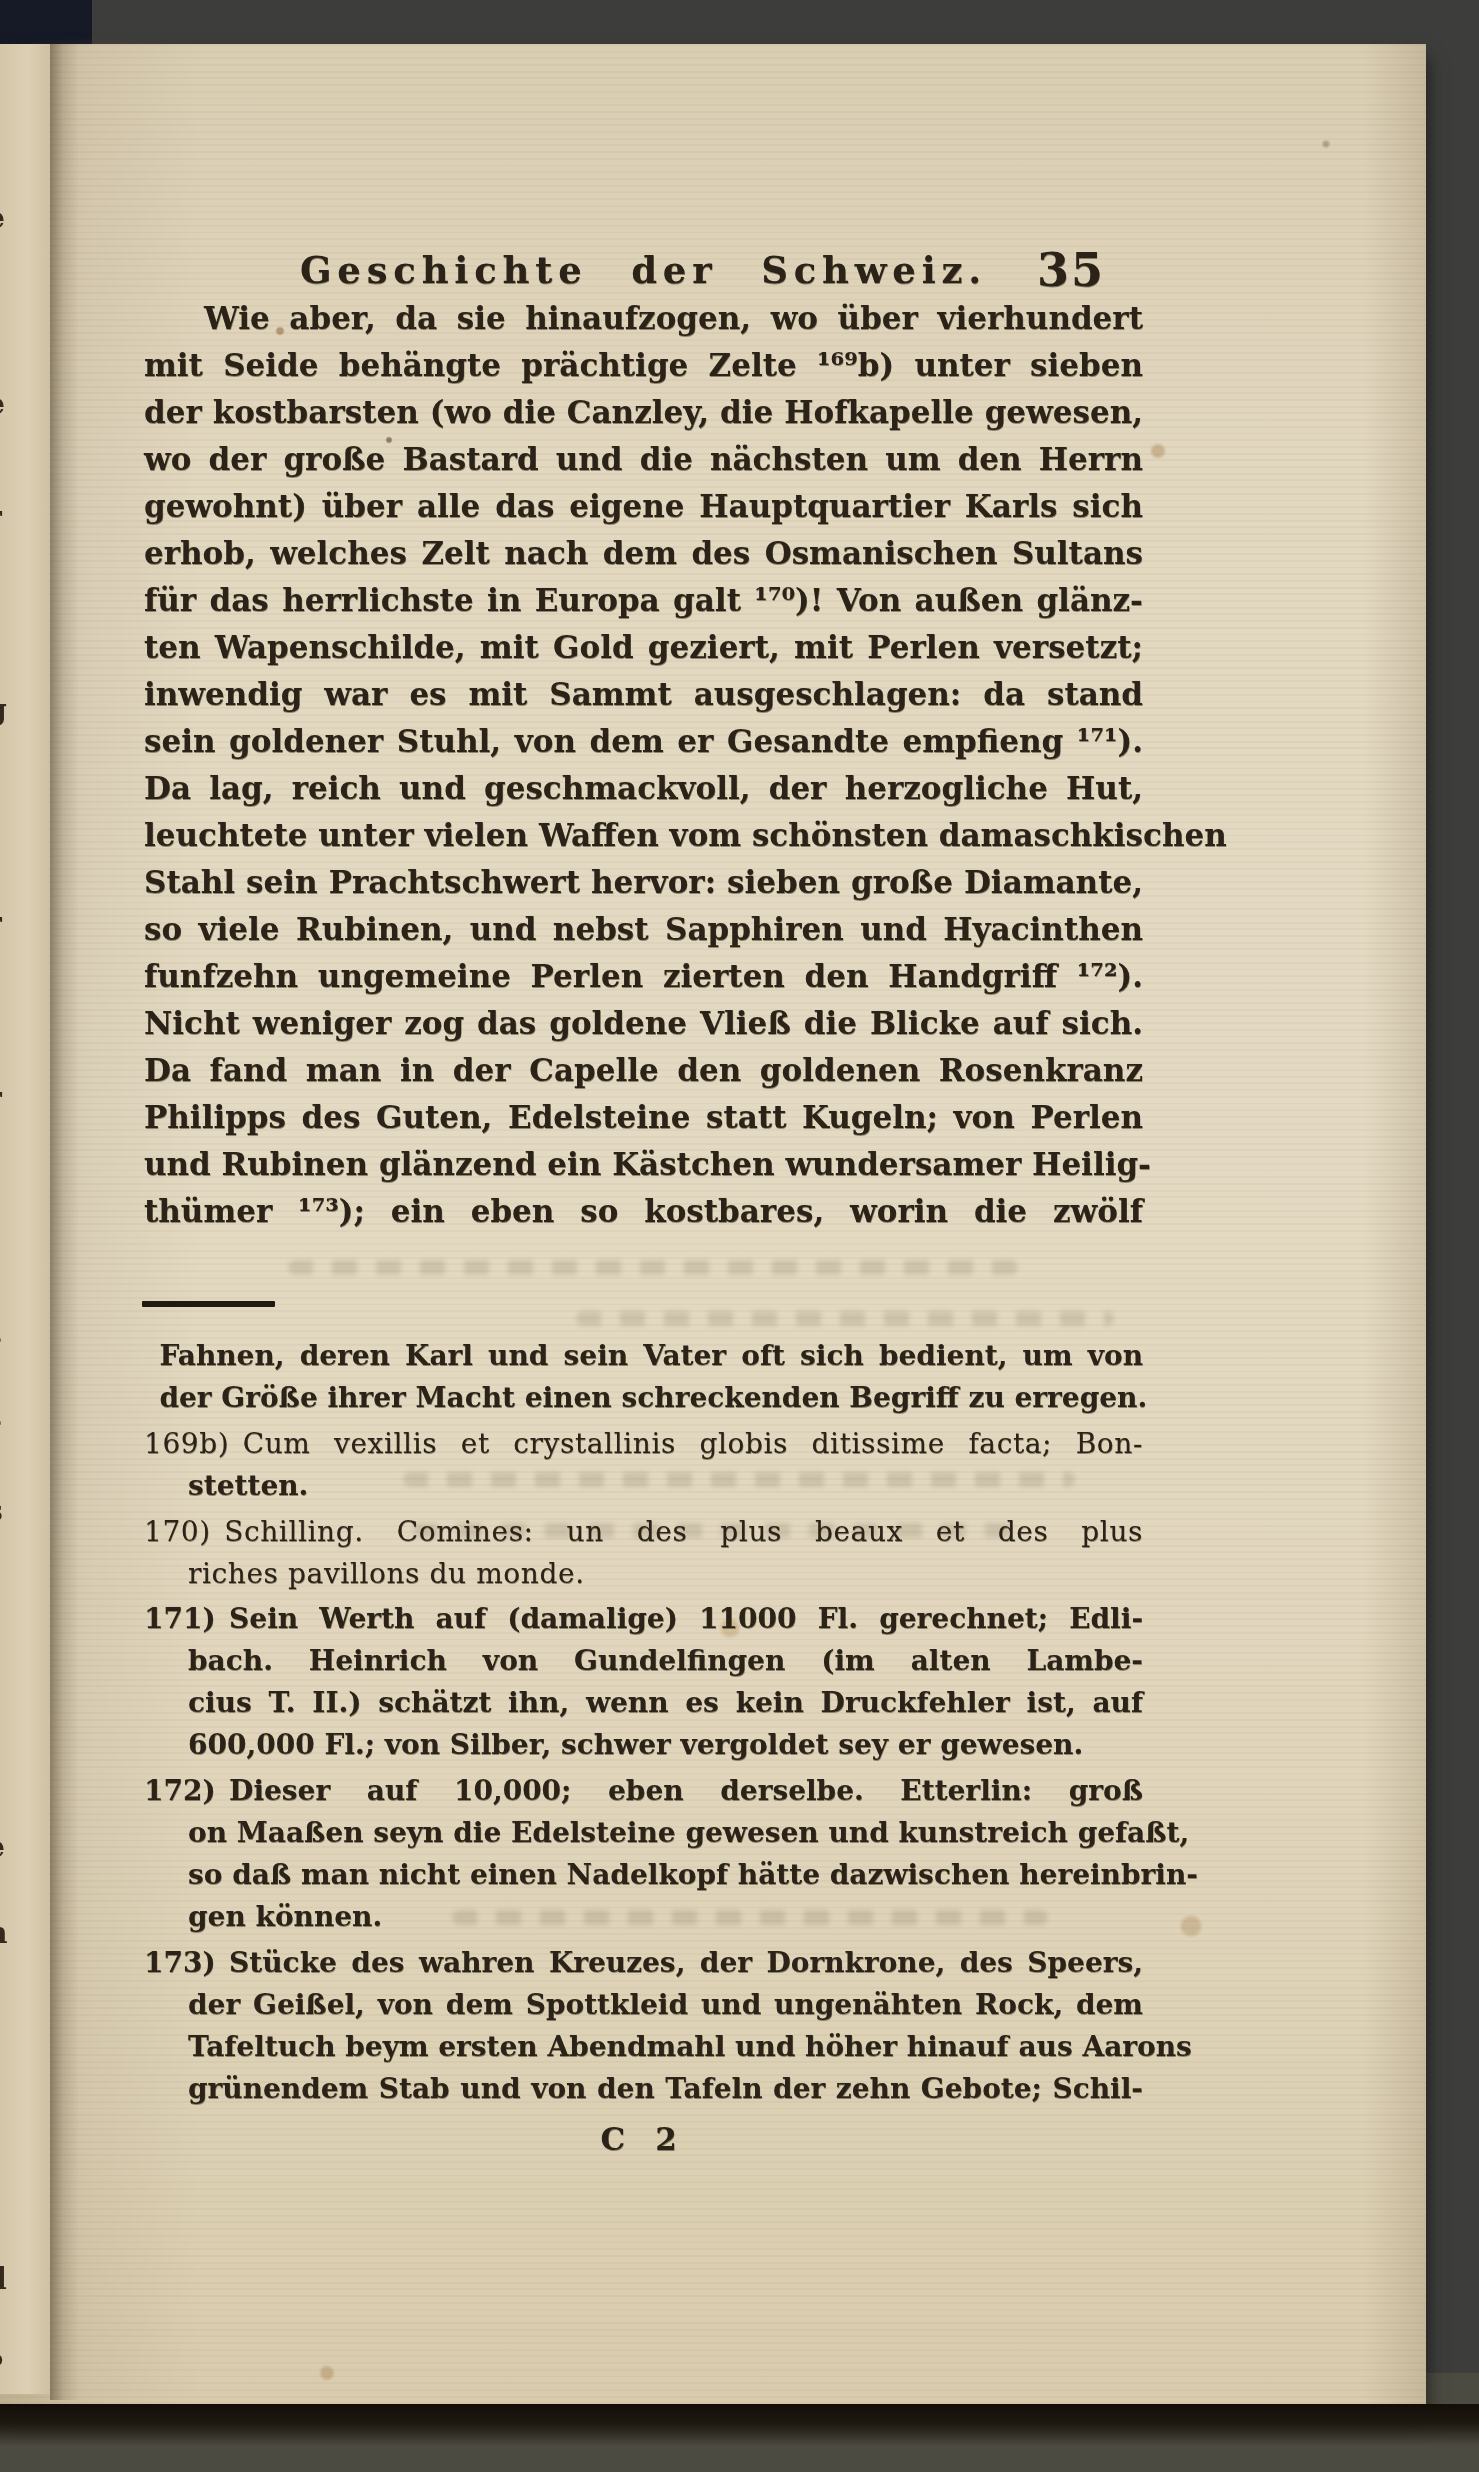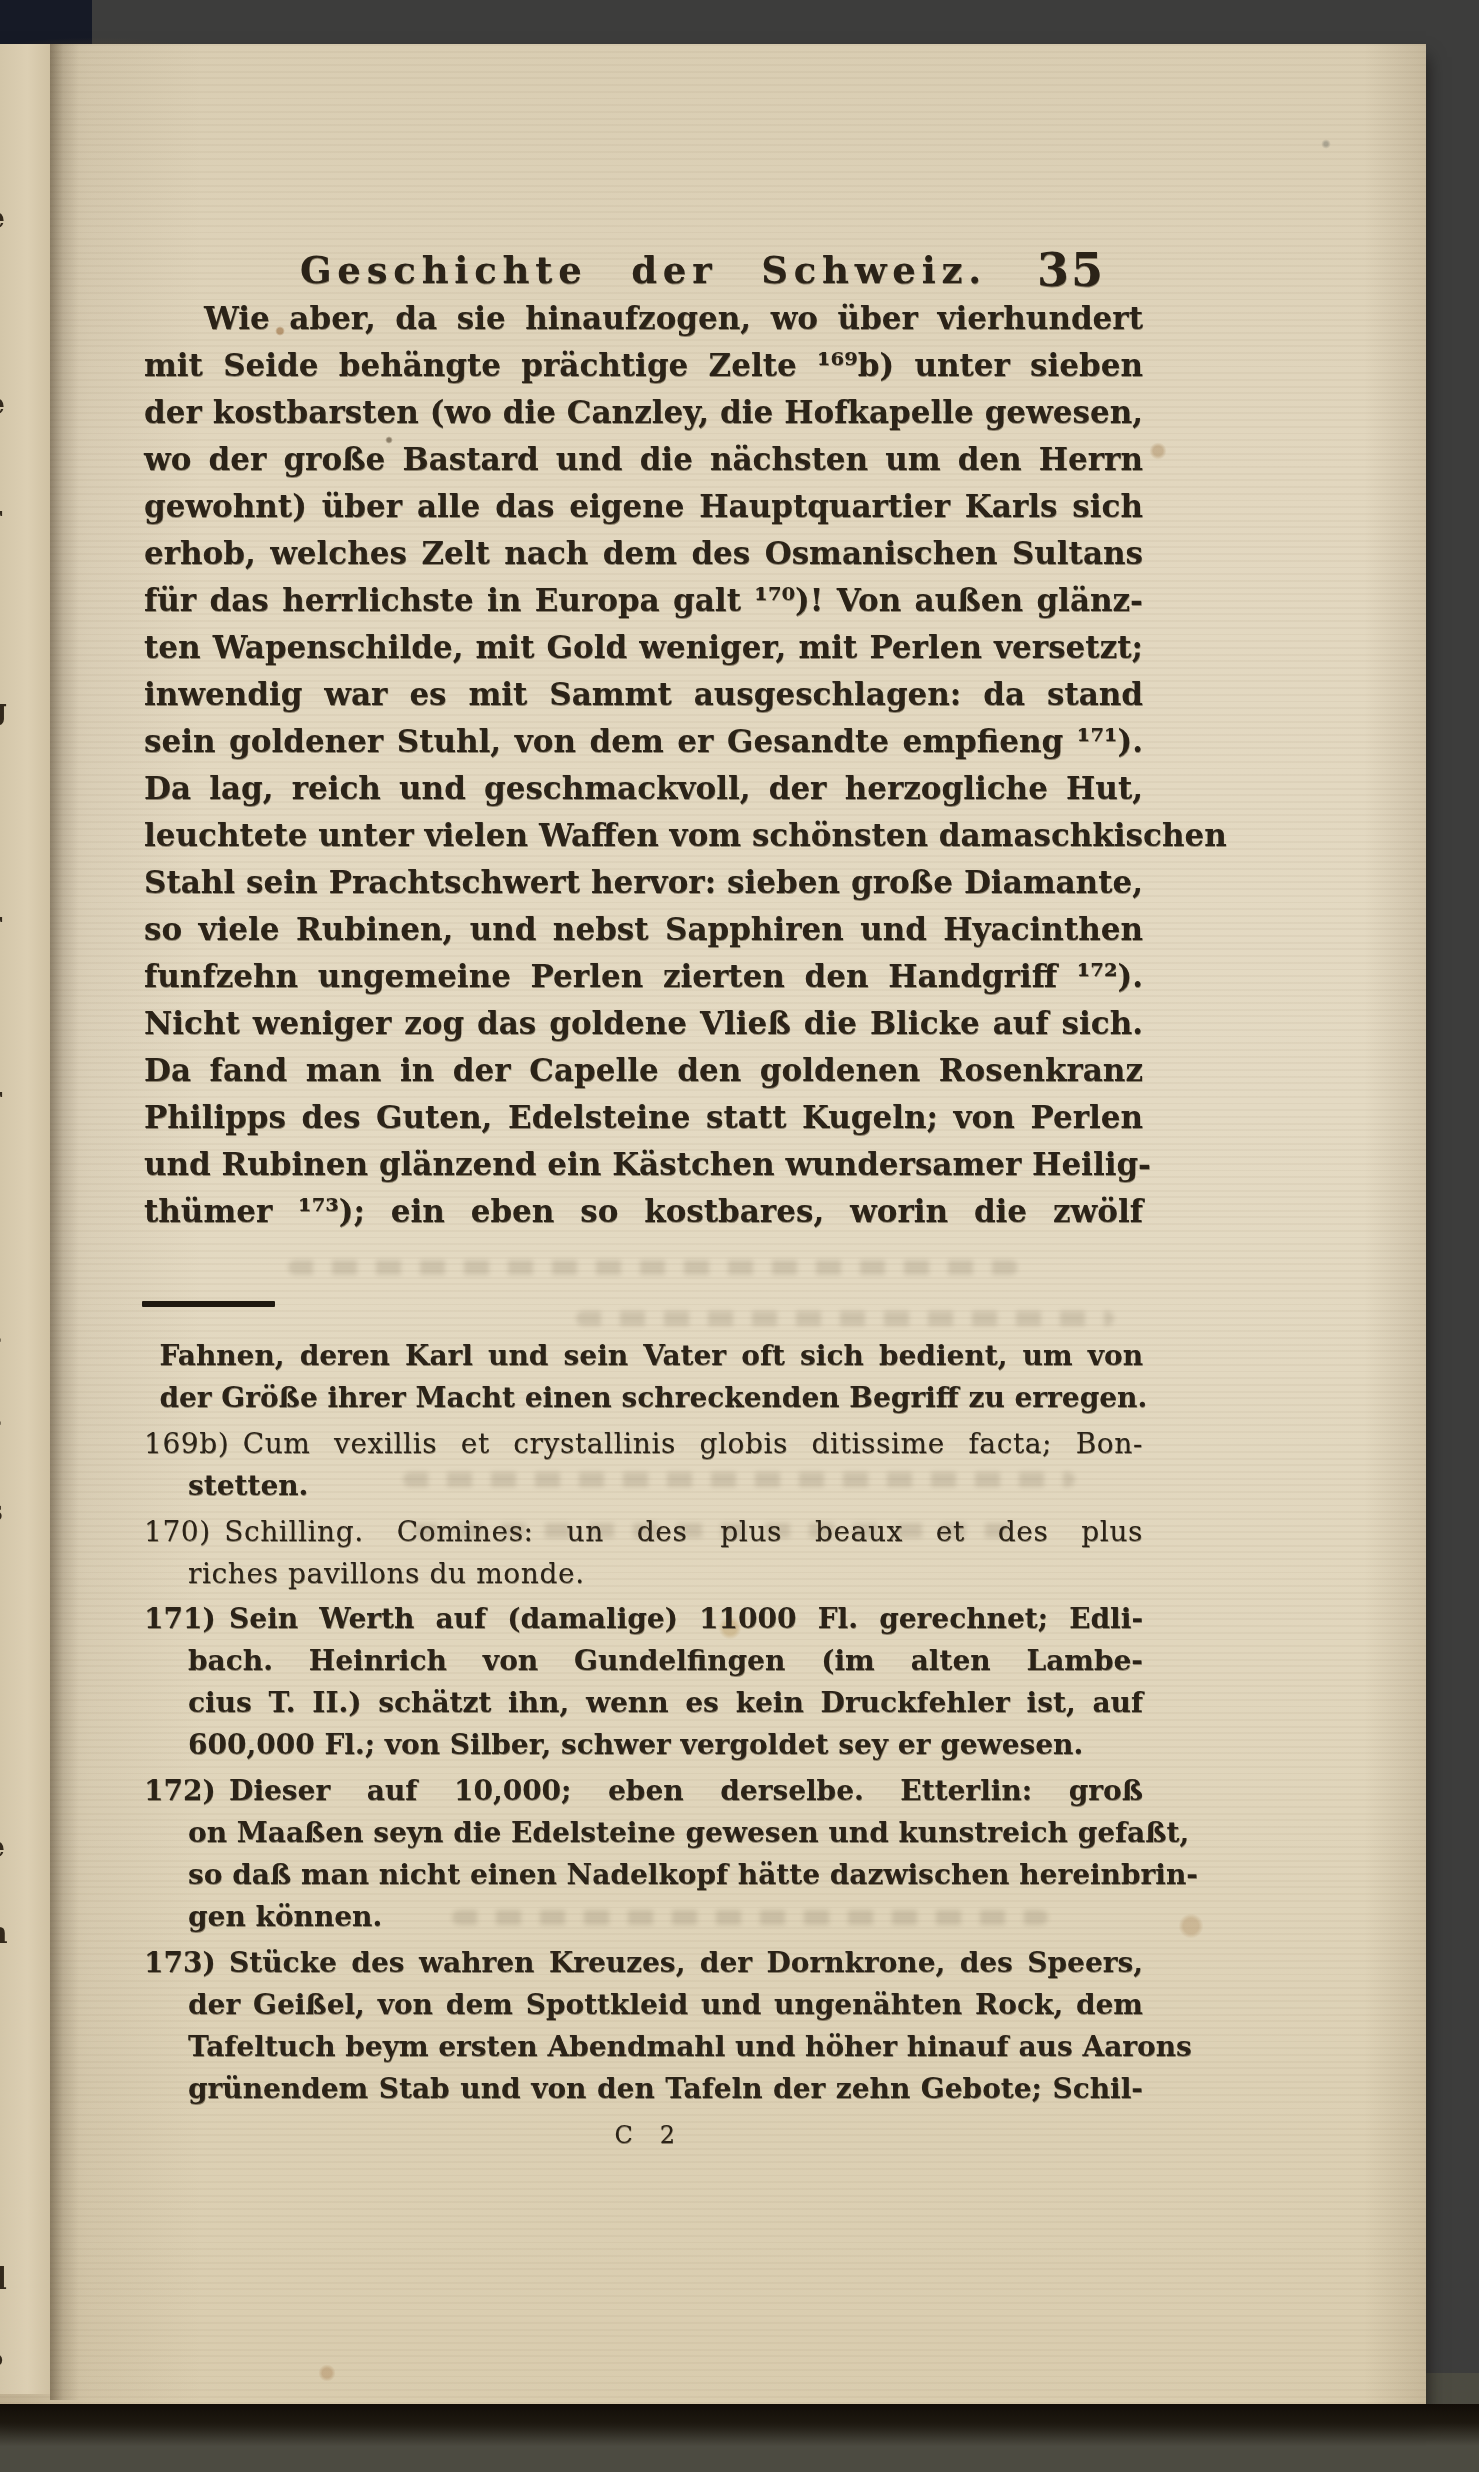--- a/index.html
+++ b/index.html
@@ -67,22 +67,22 @@
   .fnrule{position:absolute;left:142px;top:1257px;width:133px;height:5.8px;background:#201a11;border-radius:1px;}
   .footnotes{position:absolute;left:144px;top:1291px;width:999px;}
   .fnote{padding-left:44px;margin-bottom:3.8px;}
   .fnote.cont{padding-left:15.4px;}
   .fline{height:42px;line-height:42px;font-size:28px;font-weight:bold;white-space:nowrap;}
   .fline.just{text-align:justify;text-align-last:justify;}
   .fline.first{margin-left:-44px;}
   .fline.antiqua{font-weight:normal;letter-spacing:0.6px;}
   .fnlabel{padding-right:13.4px;}
   .signature{
-    position:absolute;left:150px;top:2077px;width:999px;text-align:center;
-    font-size:24px;font-weight:normal;letter-spacing:9.6px;
+    position:absolute;left:144px;top:2077px;width:999px;text-align:center;
+    font-size:31px;font-weight:bold;letter-spacing:9.6px;
   }
 </style>
 </head>
 <body>
 
 <div class="bg-bottom"></div>
 <div class="binding-patch"></div>
 <div class="binding-smudge"></div>
 
 <div class="paper ink">
@@ -100,21 +100,21 @@
   </div>
 
   <div class="body-text">
       <div class="bline indent">Wie aber, da sie hinaufzogen, wo über vierhundert</div>
       <div class="bline">mit Seide behängte prächtige Zelte ¹⁶⁹b) unter sieben</div>
       <div class="bline">der kostbarsten (wo die Canzley, die Hofkapelle gewesen,</div>
       <div class="bline">wo der große Bastard und die nächsten um den Herrn</div>
       <div class="bline">gewohnt) über alle das eigene Hauptquartier Karls sich</div>
       <div class="bline">erhob, welches Zelt nach dem des Osmanischen Sultans</div>
       <div class="bline">für das herrlichste in Europa galt ¹⁷⁰)! Von außen glänz-</div>
-      <div class="bline">ten Wapenschilde, mit Gold weniger, mit Perlen versetzt;</div>
+      <div class="bline">ten Wapenschilde, mit Gold geziert, mit Perlen versetzt;</div>
       <div class="bline">inwendig war es mit Sammt ausgeschlagen: da stand</div>
       <div class="bline">sein goldener Stuhl, von dem er Gesandte empfieng ¹⁷¹).</div>
       <div class="bline">Da lag, reich und geschmackvoll, der herzogliche Hut,</div>
       <div class="bline">leuchtete unter vielen Waffen vom schönsten damaschkischen</div>
       <div class="bline">Stahl sein Prachtschwert hervor: sieben große Diamante,</div>
       <div class="bline">so viele Rubinen, und nebst Sapphiren und Hyacinthen</div>
       <div class="bline">funfzehn ungemeine Perlen zierten den Handgriff ¹⁷²).</div>
       <div class="bline">Nicht weniger zog das goldene Vließ die Blicke auf sich.</div>
       <div class="bline">Da fand man in der Capelle den goldenen Rosenkranz</div>
       <div class="bline">Philipps des Guten, Edelsteine statt Kugeln; von Perlen</div>

